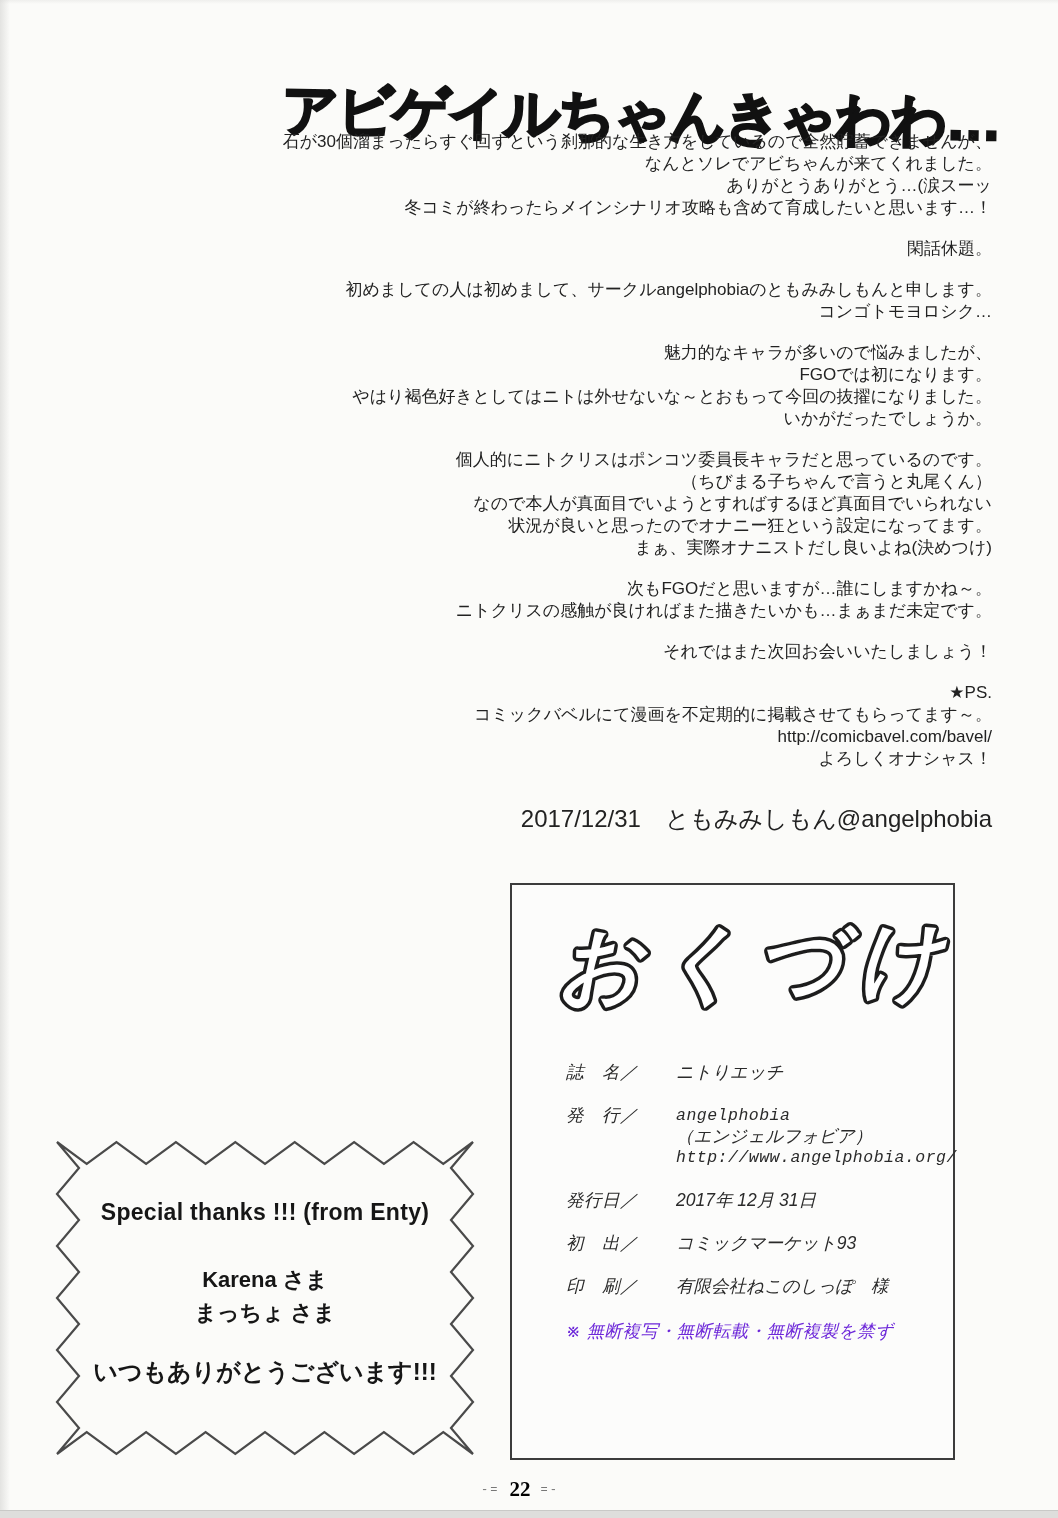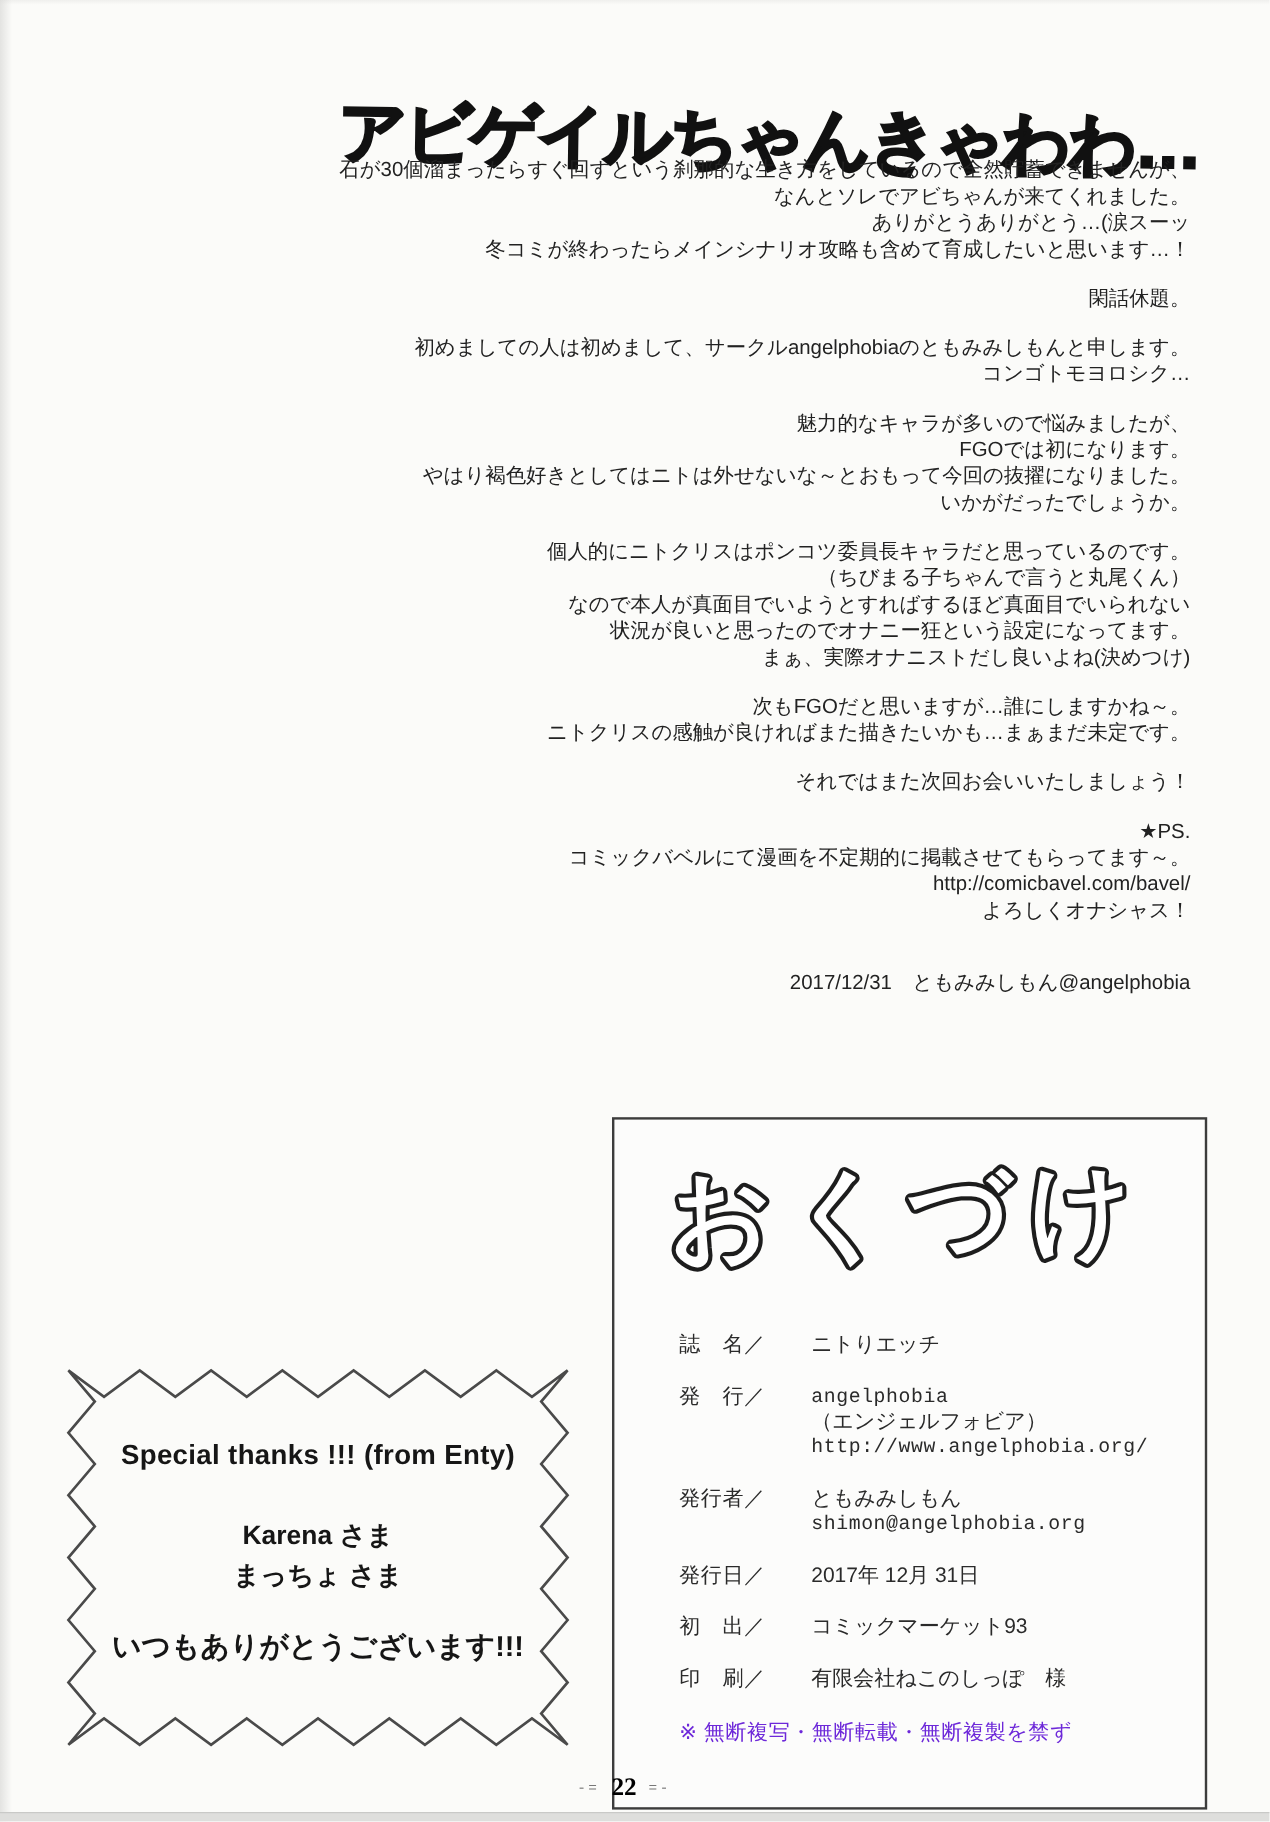--- a/index.html
+++ b/index.html
@@ -26,26 +26,26 @@
     white-space:nowrap;
   }
 
   
   .afterword{
     position:absolute;top:131px;right:66px;width:950px;
     text-align:right;font-size:17px;line-height:22px;color:#222;
   }
   .afterword .para{margin:0 0 19px 0;}
   .afterword .line{white-space:nowrap;}
-  .signature{margin-top:38px;font-size:17px;}
+  .signature{margin-top:38px;font-size:24px;}
 
   
   .colophon{
-    position:absolute;left:510px;top:931px;width:496px;height:577px;
-    border:2px solid #3c3c3c;box-sizing:border-box;background:rgba(255,255,255,.35);
+    position:absolute;left:510px;top:883px;width:445px;height:577px;
+    border:2px solid #3c3c3c;box-sizing:border-box;background:rgba(255,255,255,.35);font-style:italic;
   }
   .colophon-title-svg{position:absolute;left:12px;top:14px;}
   .colophon-rows{position:absolute;left:54px;top:177px;right:18px;}
   .col-row{display:flex;margin-bottom:22px;font-size:17.5px;line-height:21px;color:#2a2a2a;}
   .col-label{width:110px;flex:none;letter-spacing:.5px;white-space:pre;}
   .col-value{flex:1;}
   .col-value .vline{white-space:nowrap;}
   .mono{font-family:"Liberation Mono","DejaVu Sans Mono",monospace;font-size:16.5px;letter-spacing:.5px;}
   .col-notice{font-size:17.5px;color:#6d28d9;letter-spacing:.5px;white-space:nowrap;}
 
@@ -131,27 +131,20 @@
     </div>
     <div class="col-row">
       <div class="col-label">発　行／</div>
       <div class="col-value">
         <div class="vline mono">angelphobia</div>
         <div class="vline">（エンジェルフォビア）</div>
         <div class="vline mono">http://www.angelphobia.org/</div>
       </div>
     </div>
     <div class="col-row">
-      <div class="col-label">発行者／</div>
-      <div class="col-value">
-        <div class="vline">ともみみしもん</div>
-        <div class="vline mono">shimon@angelphobia.org</div>
-      </div>
-    </div>
-    <div class="col-row">
       <div class="col-label">発行日／</div>
       <div class="col-value">
         <div class="vline">2017年 12月 31日</div>
       </div>
     </div>
     <div class="col-row">
       <div class="col-label">初　出／</div>
       <div class="col-value">
         <div class="vline">コミックマーケット93</div>
       </div>

